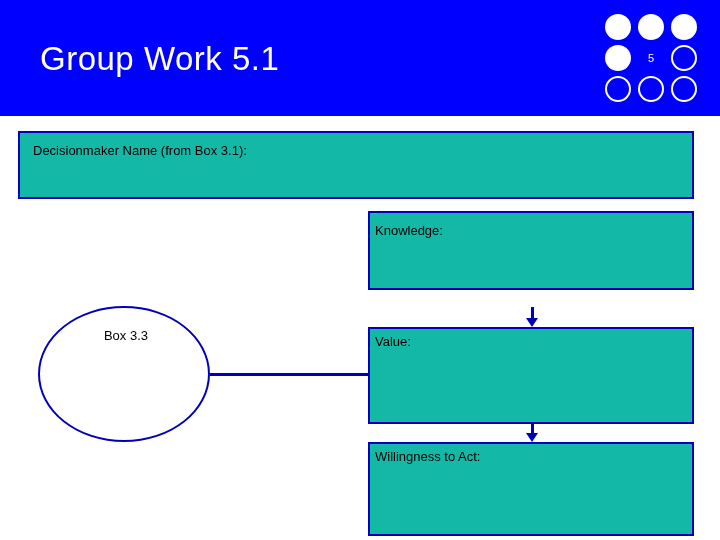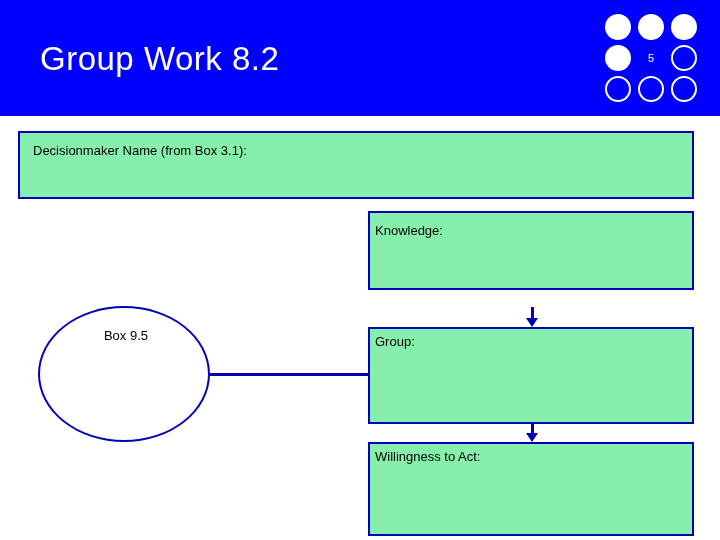--- a/index.html
+++ b/index.html
@@ -74,21 +74,21 @@
   .r2 { top: 62px; }
   .c0 { left: 0; }
   .c1 { left: 33px; }
   .c2 { left: 66px; }
 
   
   .box {
     position: absolute;
     border: 2px solid #0000bb;
     box-sizing: border-box;
-    background: #86efac;
+    background: #14b8a6;
   }
   .box-label {
     position: absolute;
     font-size: 13px;
     color: #000000;
     white-space: nowrap;
   }
 
   #box-decisionmaker {
     left: 18px;
@@ -188,21 +188,21 @@
   #arrow2-stem { left: 531px; top: 422px; height: 14px; }
   #arrow2-head { left: 526px; top: 433px; }
 </style>
 </head>
 <body>
 
 <div class="slide">
 
   <div class="header-band"></div>
 
-  <div class="slide-title">Group Work 8.2</div>
+  <div class="slide-title">Group Work 5.1</div>
 
   <div class="logo">
     <div class="dot filled r0 c0"></div>
     <div class="dot filled r0 c1"></div>
     <div class="dot filled r0 c2"></div>
     <div class="dot filled r1 c0"></div>
     <div class="dot numbered r1 c1">5</div>
     <div class="dot hollow r1 c2"></div>
     <div class="dot hollow r2 c0"></div>
     <div class="dot hollow r2 c1"></div>
@@ -211,30 +211,30 @@
 
   <div class="box" id="box-decisionmaker">
     <div class="box-label" id="label-decisionmaker">Decisionmaker Name (from Box 3.1):</div>
   </div>
 
   <div class="box" id="box-knowledge">
     <div class="box-label" id="label-knowledge">Knowledge:</div>
   </div>
 
   <div class="box" id="box-values">
-    <div class="box-label" id="label-values">Group:</div>
+    <div class="box-label" id="label-values">Value:</div>
   </div>
 
   <div class="box" id="box-willingness">
     <div class="box-label" id="label-willingness">Willingness to Act:</div>
   </div>
 
   <div class="ellipse">
     <div class="ellipse-text">
-      <div>Box 9.5</div>
+      <div>Box 3.3</div>
     </div>
   </div>
 
   <div class="hline" id="connector-ellipse-values"></div>
 
   <div class="arrow-stem" id="arrow1-stem"></div>
   <div class="arrow-head" id="arrow1-head"></div>
 
   <div class="arrow-stem" id="arrow2-stem"></div>
   <div class="arrow-head" id="arrow2-head"></div>

